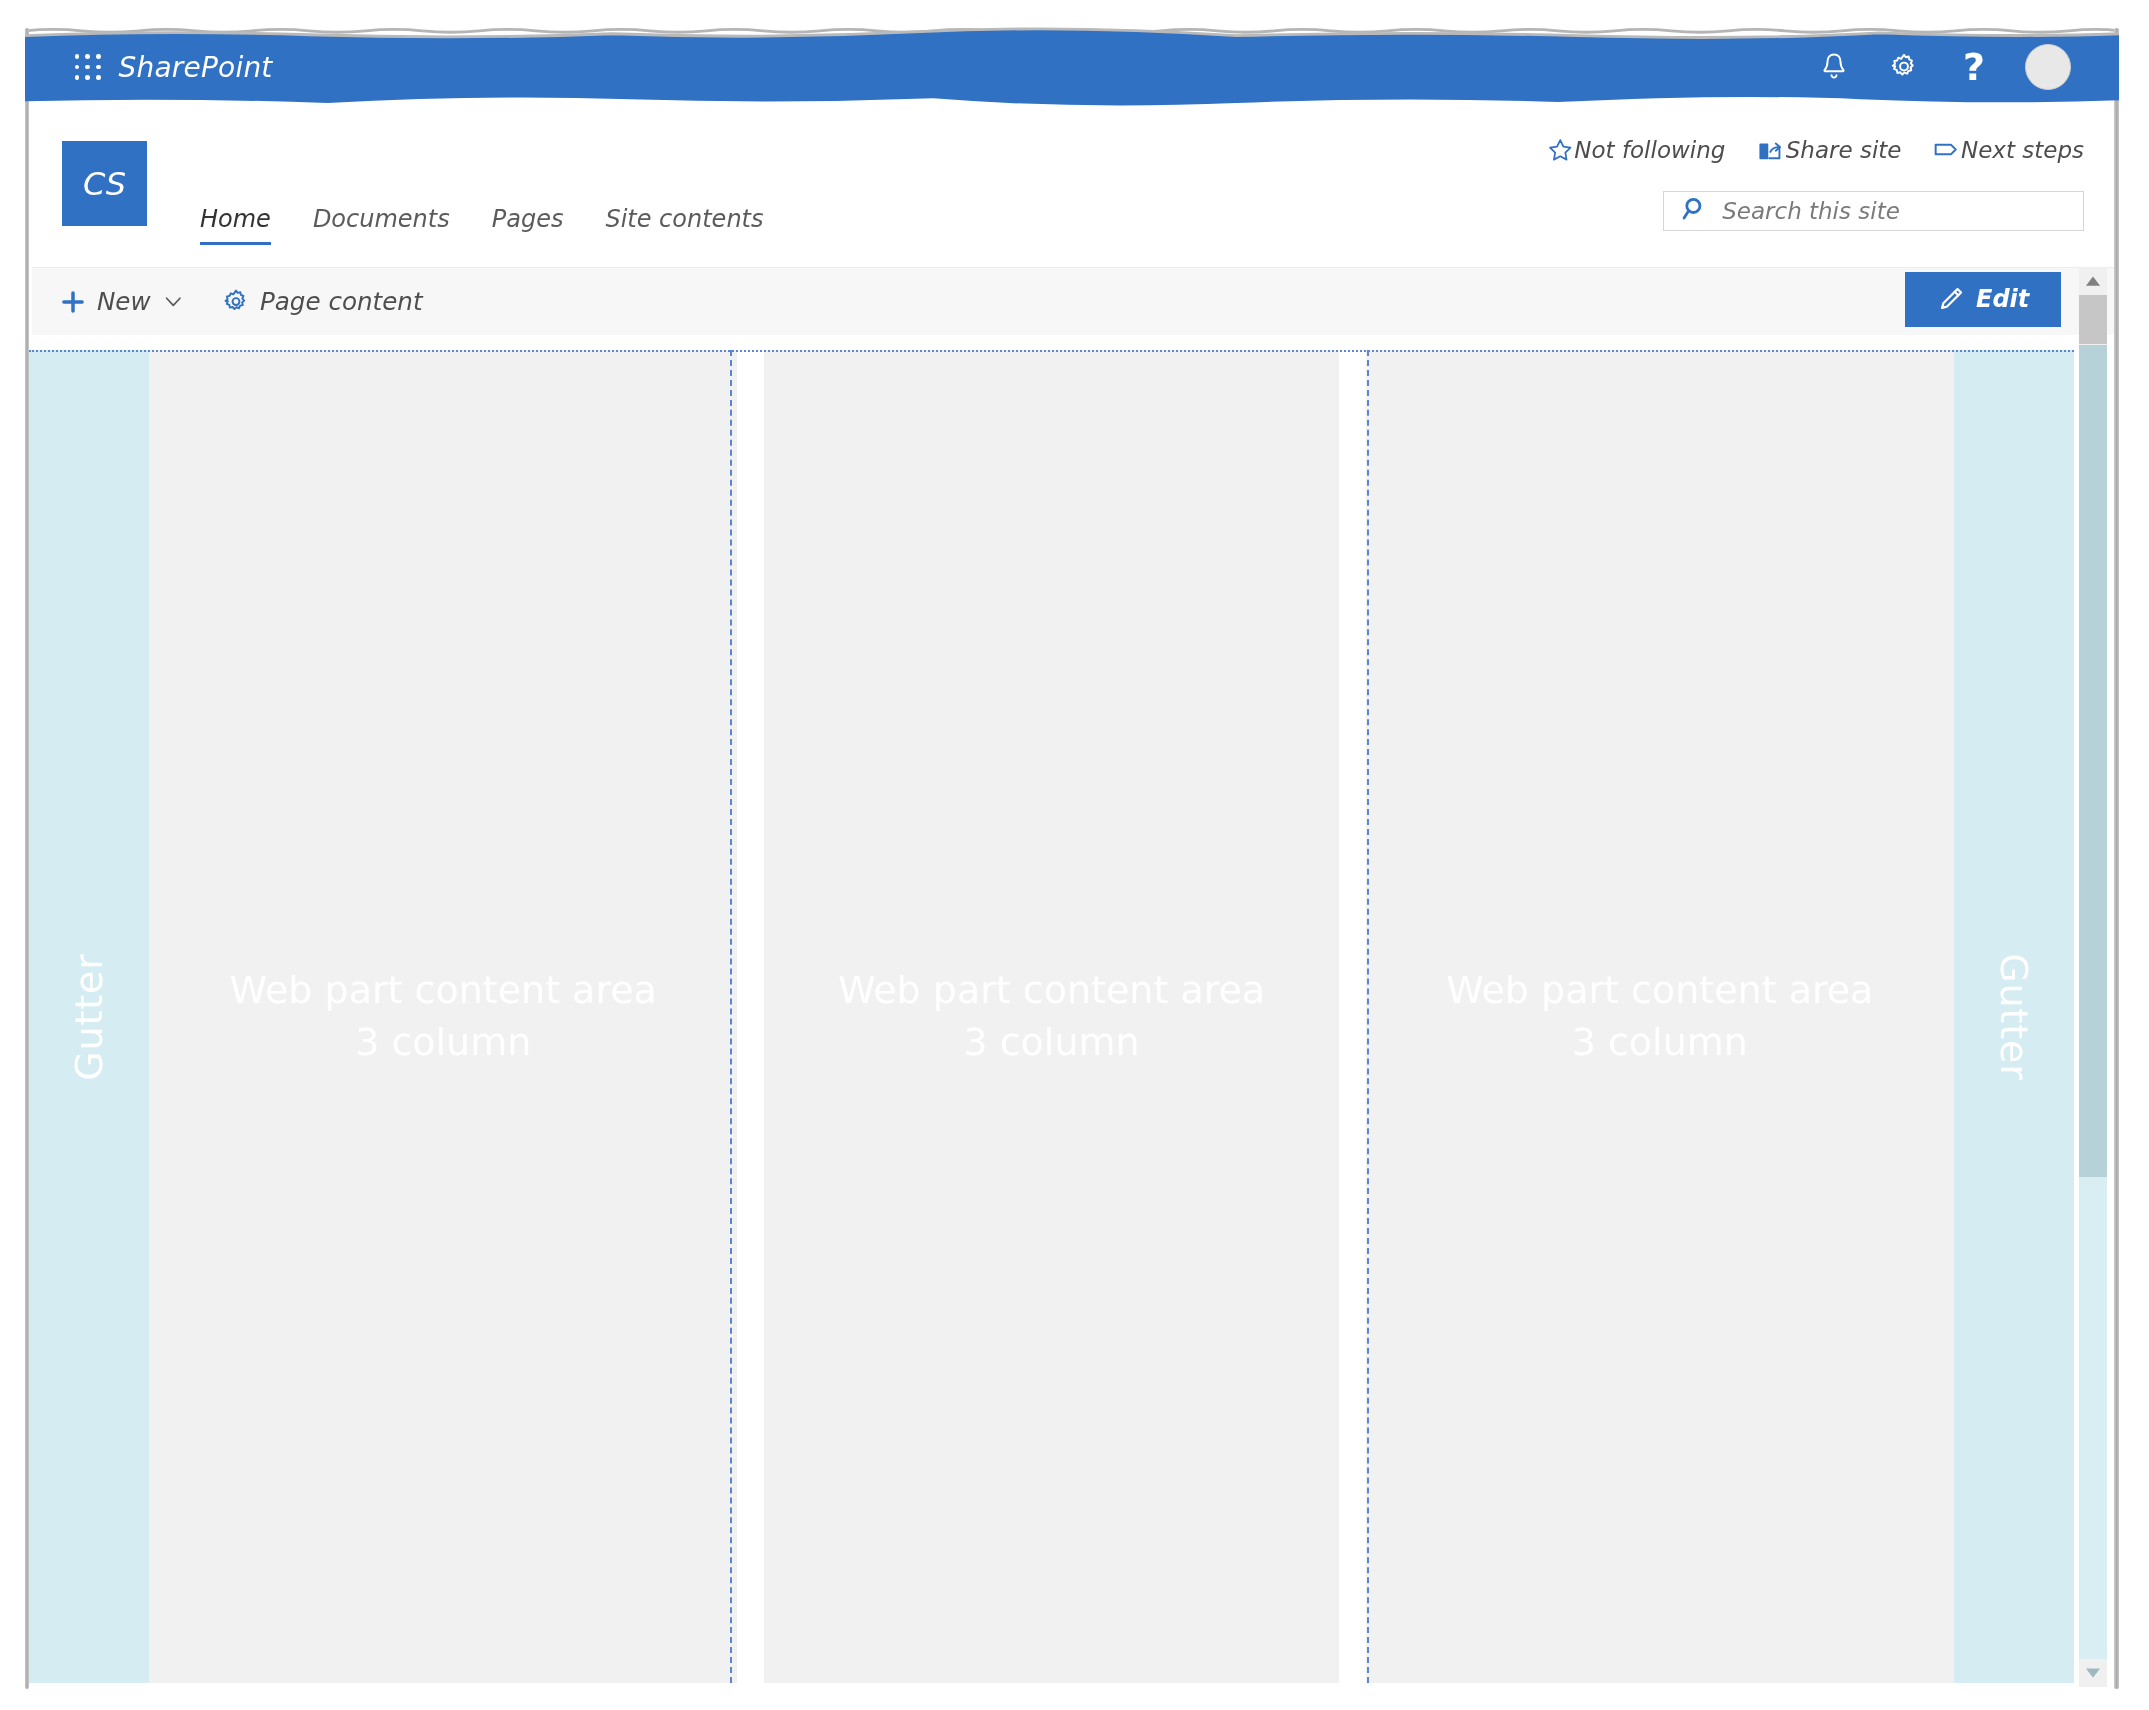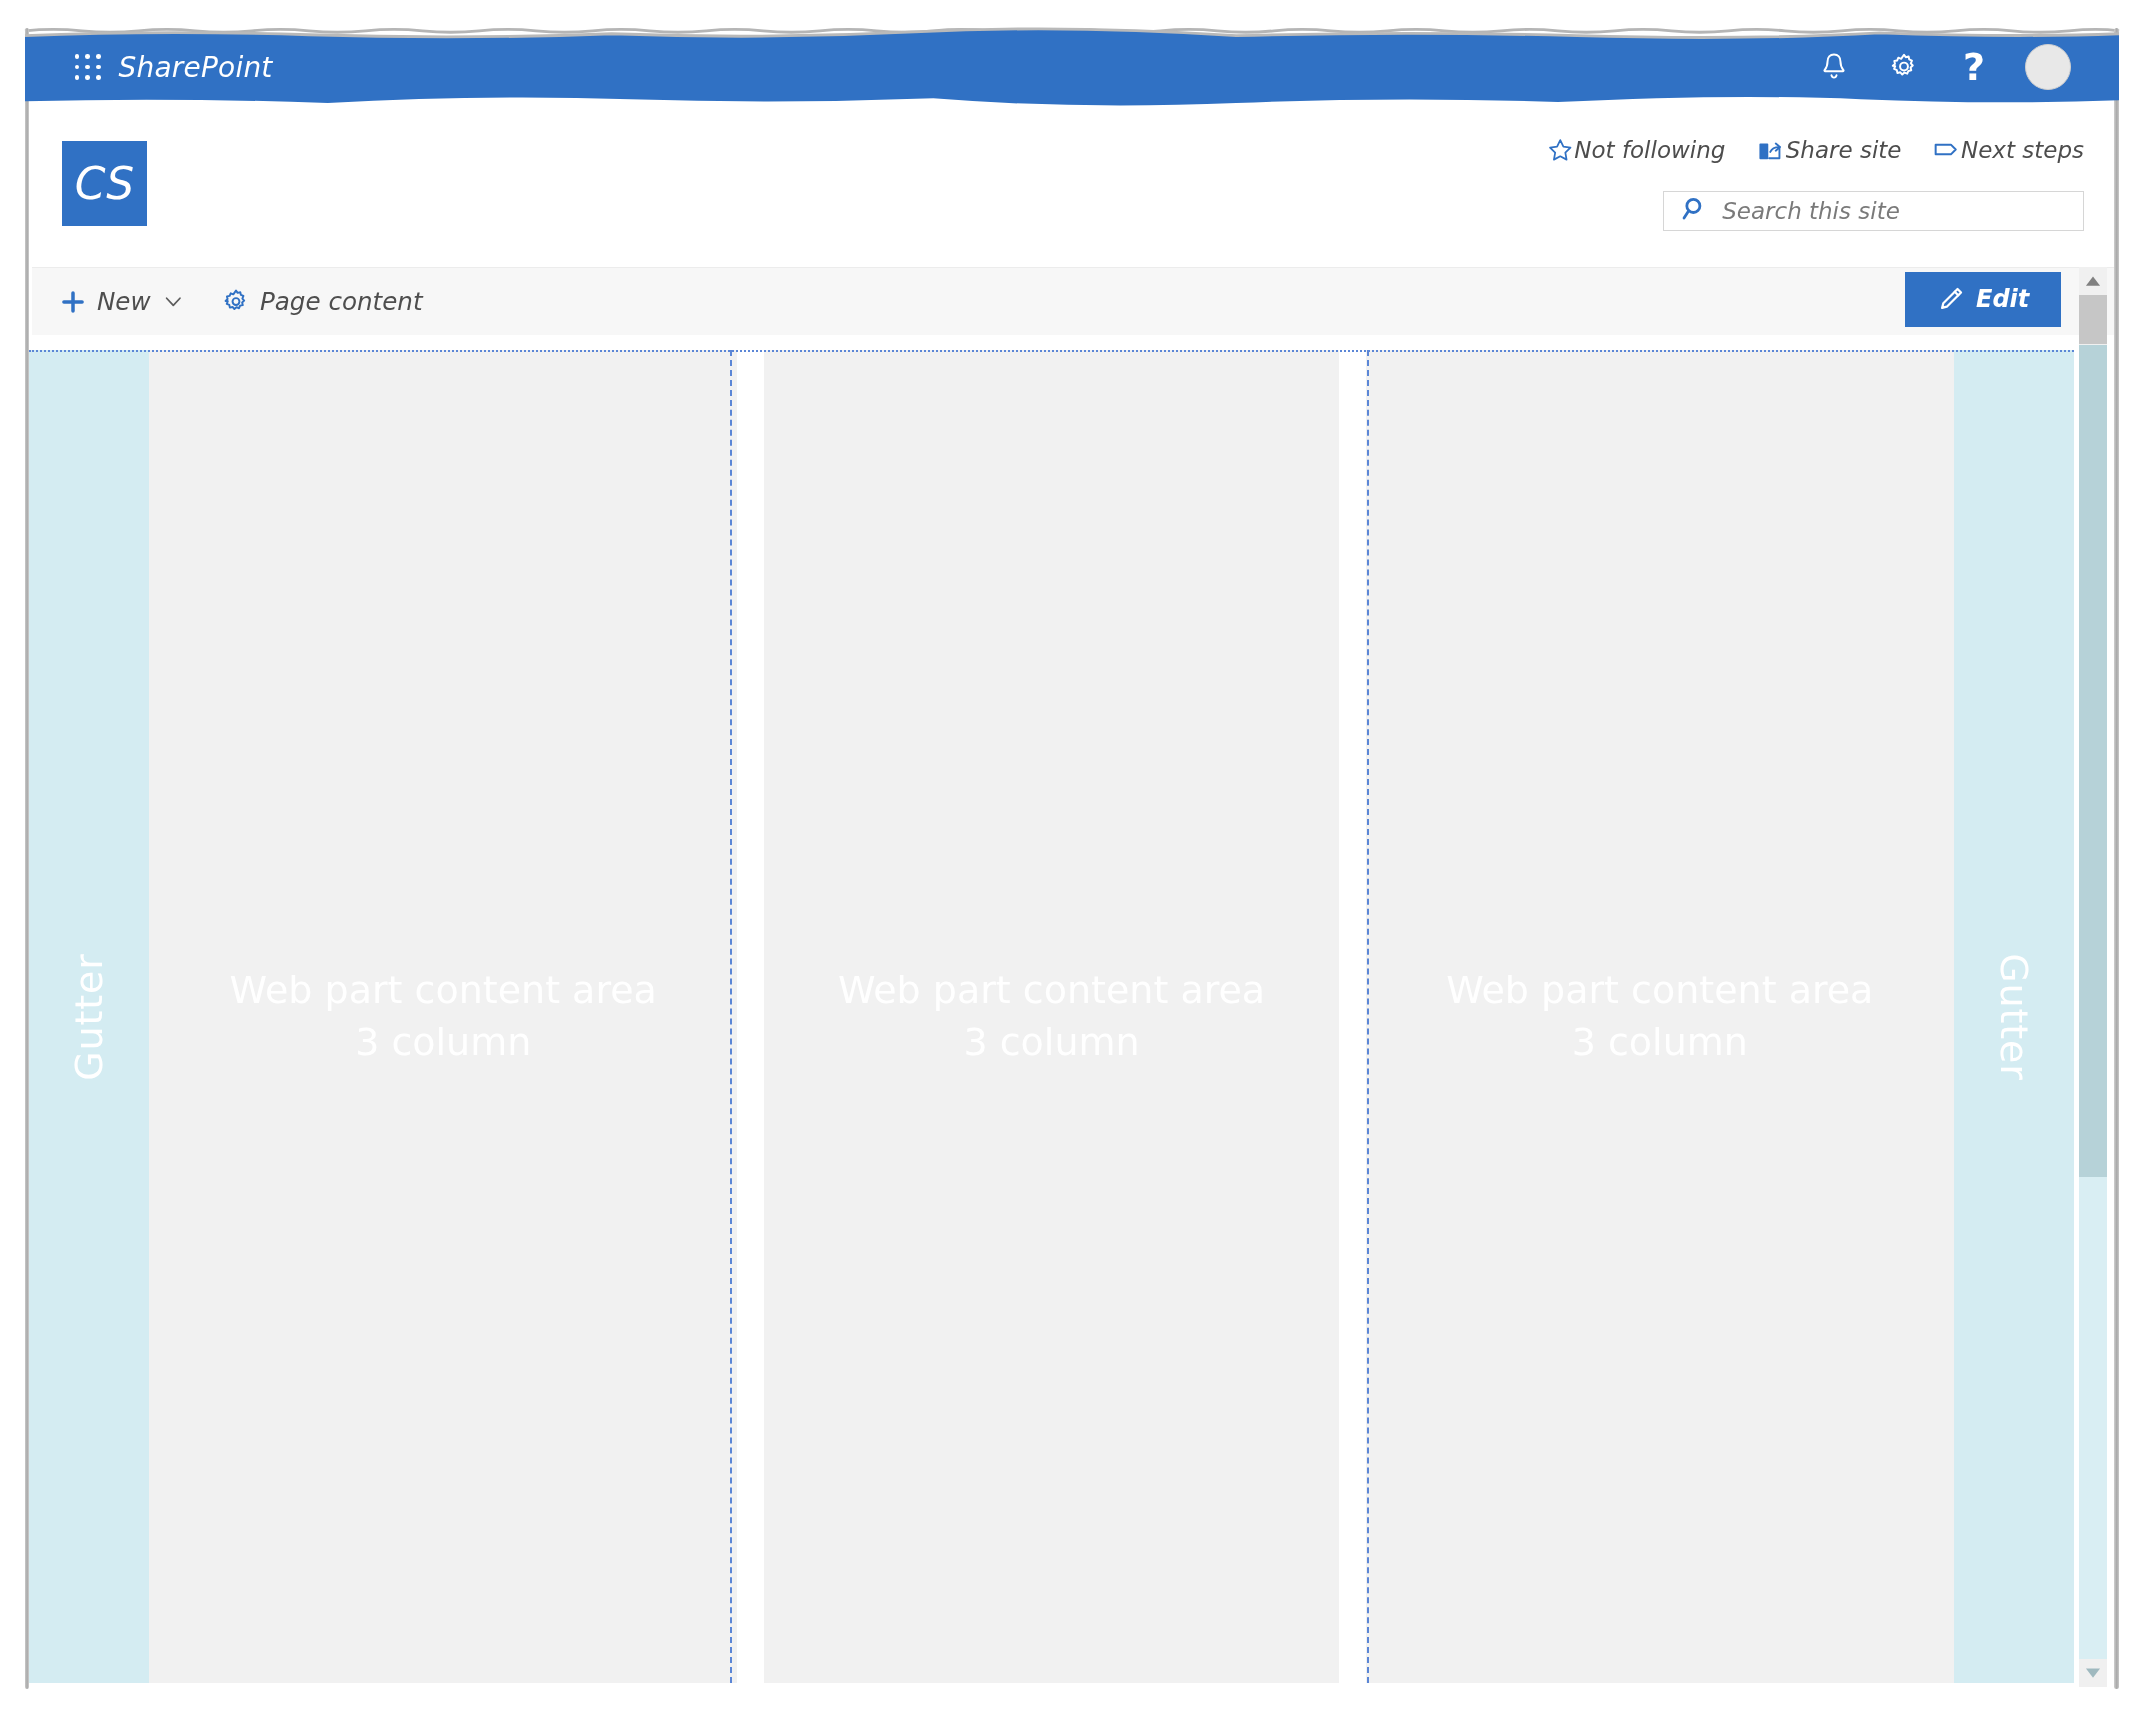--- a/index.html
+++ b/index.html
@@ -141,21 +141,21 @@
   #site-logo {
     position: absolute;
     left: 30px;
     top: 29px;
     width: 85px; height: 85px;
     background: #3071c4;
     color: #ffffff;
     display: flex;
     align-items: center;
     justify-content: center;
-    font-size: 44px;
+    font-size: 32px;
     font-style: italic;
     font-family: "DejaVu Sans", sans-serif;
     cursor: pointer;
   }
 
   #site-title {
     position: absolute;
     left: 167px;
     top: 28px;
     font-size: 40px;
@@ -481,20 +481,26 @@
   </div>
 </div>
 
 <div id="site-header">
 
   <div id="site-logo">
     <span>CS</span>
   </div>
 
 
+  <div id="site-nav">
+    <div class="nav-item active">Home</div>
+    <div class="nav-item">Documents</div>
+    <div class="nav-item">Pages</div>
+    <div class="nav-item">Site contents</div>
+  </div>
 
   <div id="header-commands">
     <div class="hdr-cmd">
       <span>
         <svg width="26.5" height="26.5" viewBox="0 0 24 24" fill="none" stroke="#3071c4" stroke-width="1.6" stroke-linejoin="round">
           <path d="M12 2.8l2.85 5.9 6.4.9-4.65 4.5 1.12 6.4L12 17.45 6.28 20.5l1.12-6.4L2.75 9.6l6.4-.9z"></path>
         </svg>
       </span>
       <span>Not following</span>
     </div>

